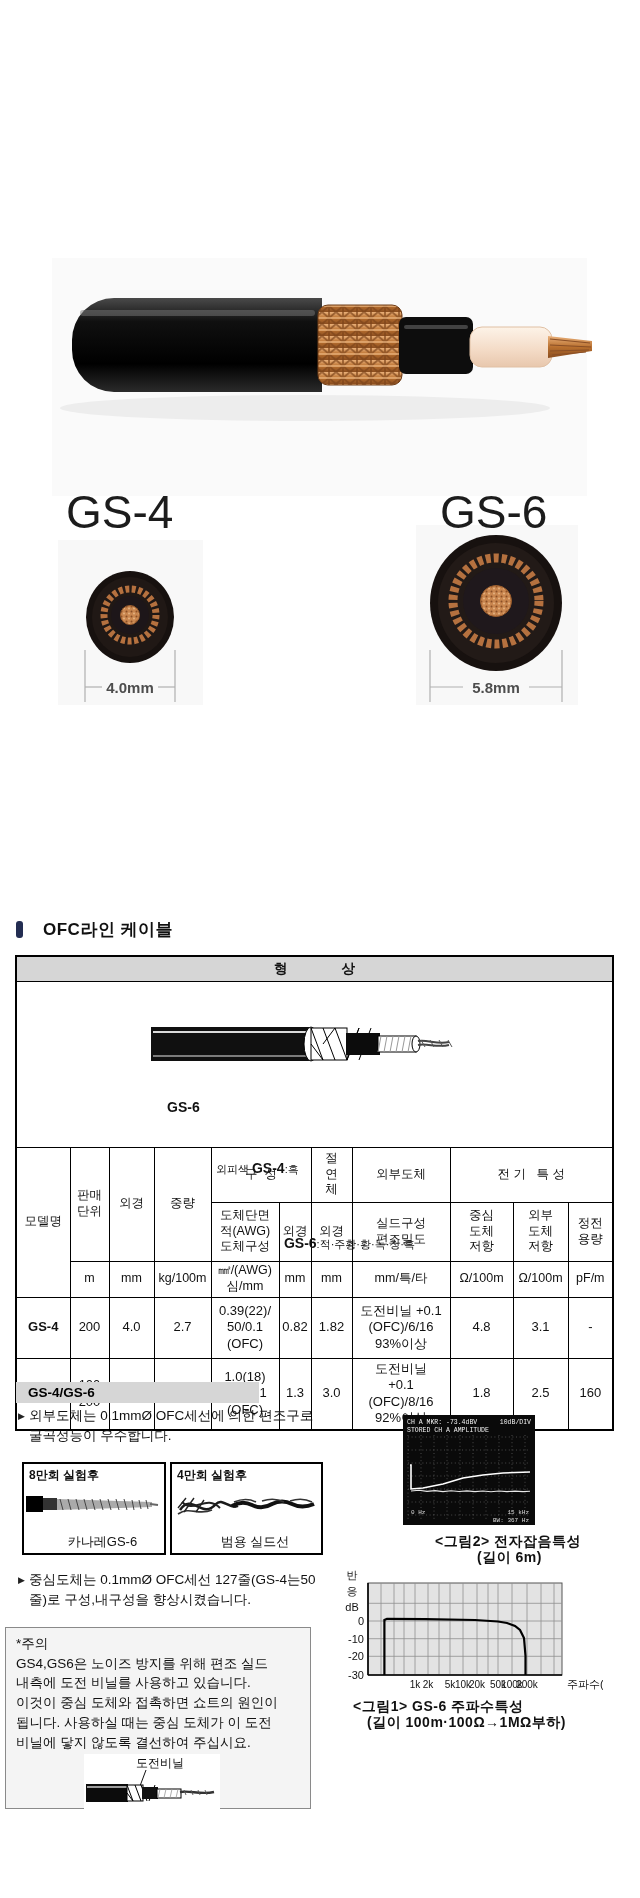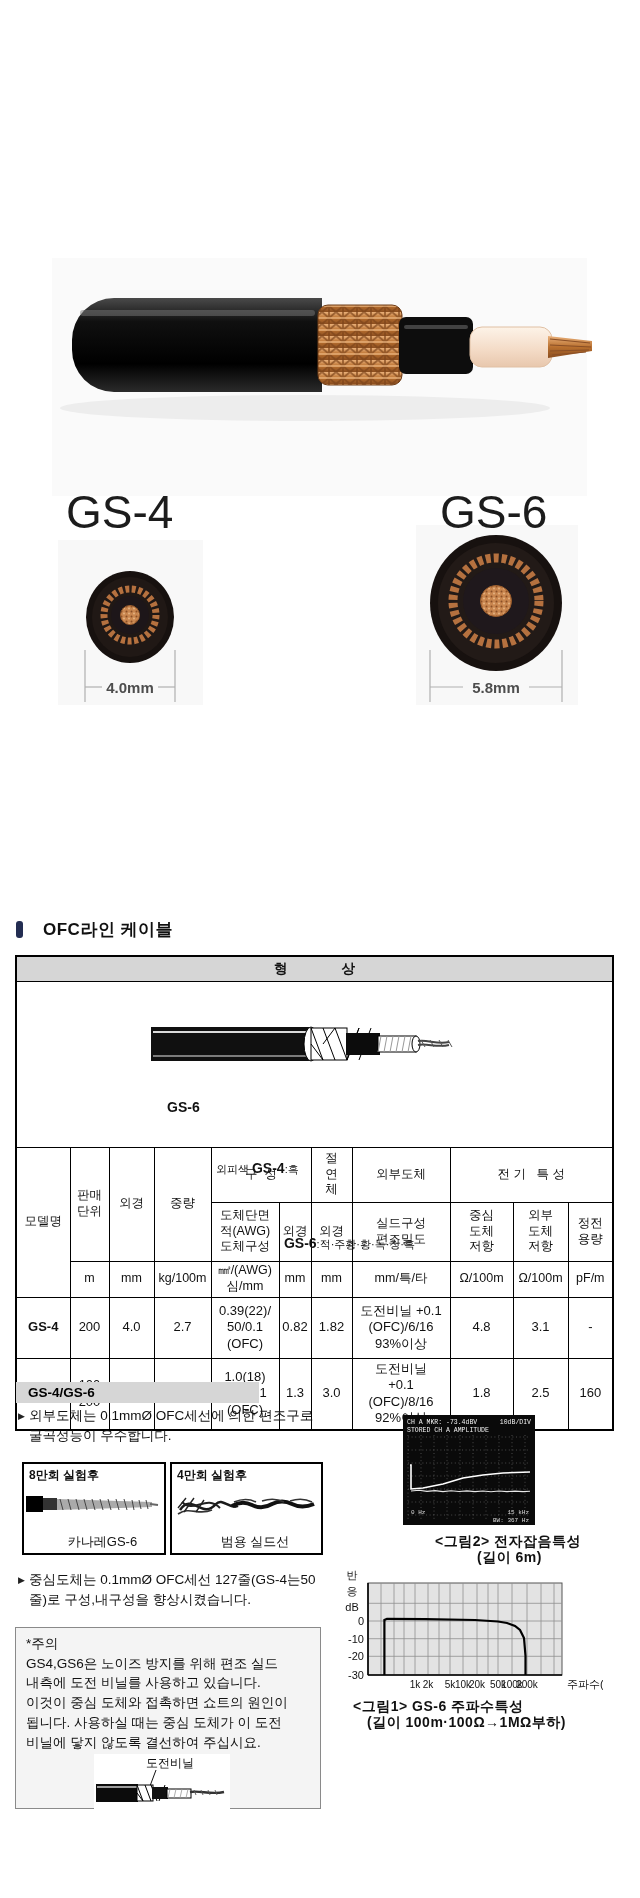--- a/index.html
+++ b/index.html
@@ -34,21 +34,21 @@
   #feat-bar{left:16px;top:1382px;width:243px;height:21px;background:#d6d6d6;
     font-size:13.5px;font-weight:bold;color:#000000;line-height:21px;padding-left:12px;box-sizing:border-box;}
   .bullet{display:flex;font-size:13.5px;line-height:1.5;}
   .bullet .mk{font-size:9px;padding-top:4px;margin-right:4px;color:#222;}
   .bullet .tx{white-space:pre-line;}
   #bullet1{left:18px;top:1406px;width:305px;}
   #bullet2{left:18px;top:1570px;width:305px;}
   .test-box{border:2px solid #000;background:#fff;position:absolute;}
   .test-box .tl{position:absolute;left:5px;top:3px;font-size:12px;font-weight:bold;}
   .test-box .bl{position:absolute;left:0;right:0;bottom:2px;text-align:center;font-size:13px;padding-left:17px;}
-  #caution{left:15px;top:1627px;width:306px;height:182px;background:#f4f4f4;border:1px solid #8a8a8a;
+  #caution{left:5px;top:1627px;width:306px;height:182px;background:#f4f4f4;border:1px solid #8a8a8a;
     box-sizing:border-box;padding:6px 10px;font-size:13.5px;line-height:1.46;}
   #caution .body{white-space:pre-line;}
   #caution-diagram{width:136px;height:62px;background:#fff;margin:2px 0 0 68px;position:relative;}
   
   #scope{left:403px;top:1415px;width:132px;height:110px;}
   .figcap{font-size:14px;font-weight:600;letter-spacing:.5px;line-height:1.15;}
   #fig2-cap{left:419px;top:1533px;margin-left:16px;}
   #fig2-cap .l2{padding-left:42px;}
   #fig1-cap{left:353px;top:1698px;}
   #fig1-cap .l2{padding-left:14px;}

